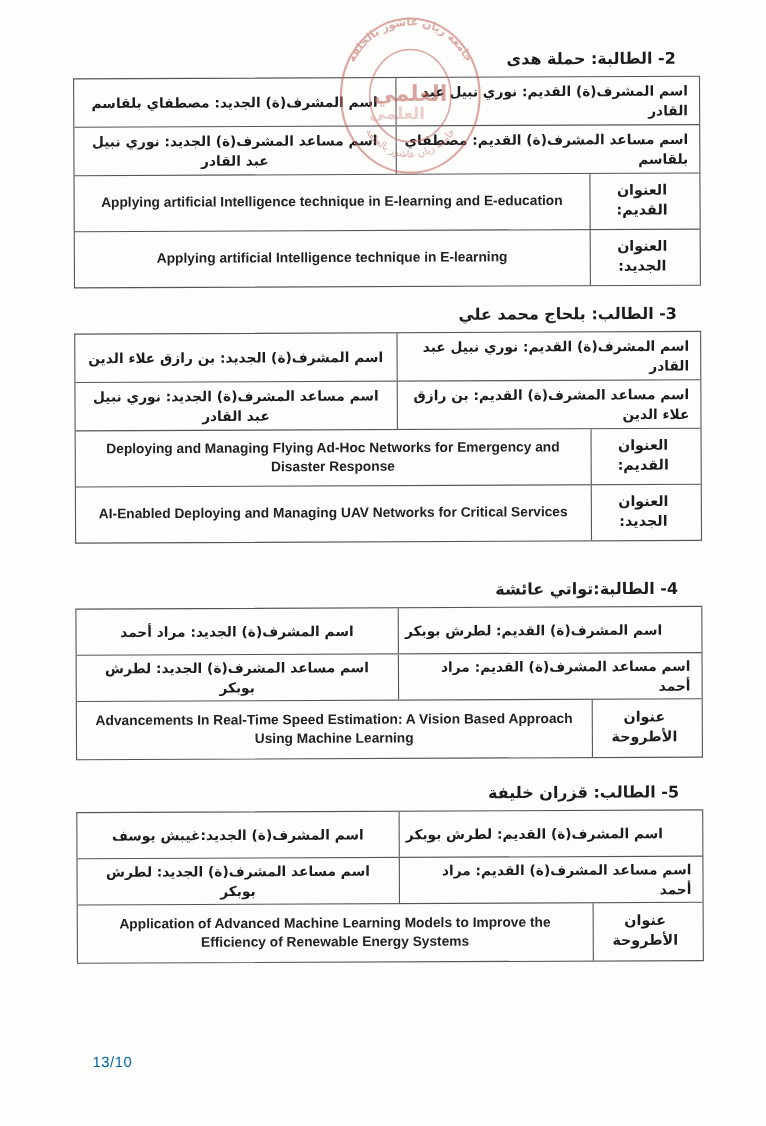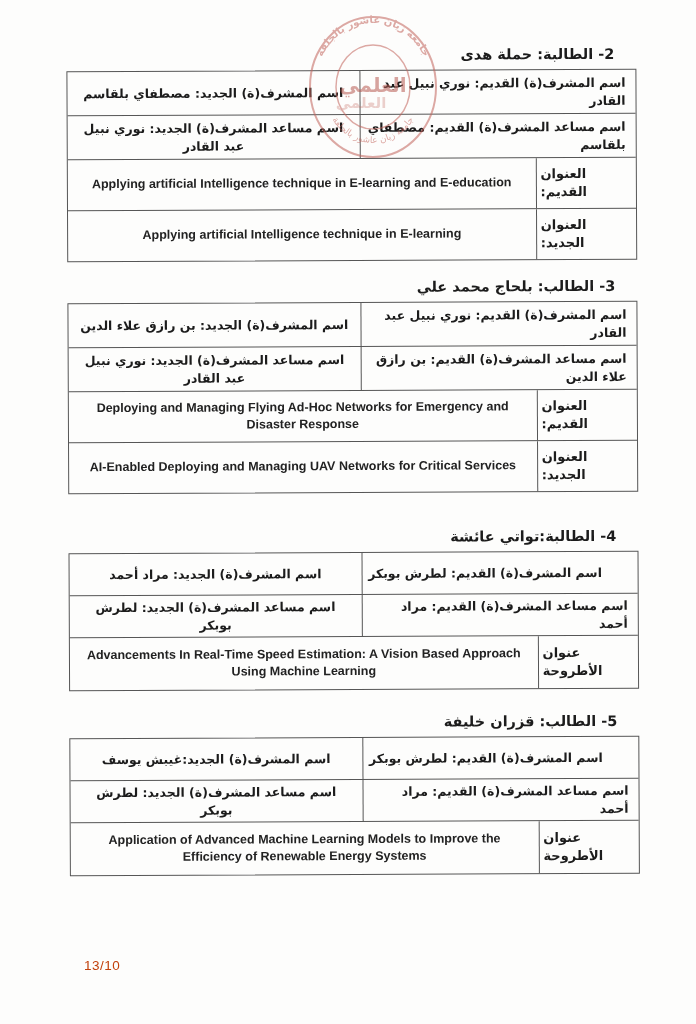--- a/index.html
+++ b/index.html
@@ -44,37 +44,37 @@
   .c-right{
     width:48.5%;justify-content:flex-end;
     padding:0 10px 0 6px;text-align:right;
   }
   .c-main{
     width:82.5%;border-right:1px solid #565656;
     justify-content:center;text-align:center;padding:0 16px;
   }
   .c-label{
     width:17.5%;justify-content:flex-end;
-    padding:0 9px 0 4px;text-align:left;
+    padding:0 9px 0 4px;text-align:center;
   }
   .ar{
     direction:rtl;
     font-size:12.5px;font-weight:700;
     font-family:"DejaVu Sans",sans-serif;
     line-height:1.4;
   }
   .lbl{font-size:13px;}
   .en{
     font-size:12.5px;font-weight:700;
     font-family:"Liberation Sans","DejaVu Sans",sans-serif;
     line-height:1.4;color:#222;
   }
   .pageno{
     position:absolute;left:84px;top:958px;
-    font-size:13.5px;font-weight:400;color:#c2410c;
+    font-size:13.5px;font-weight:400;color:#0369a1;
     font-family:"Liberation Sans","DejaVu Sans",sans-serif;
     letter-spacing:0.5px;
   }
   .stamp{
     position:absolute;left:300px;top:8px;
     width:146px;height:154px;
     opacity:0.55;z-index:5;pointer-events:none;
   }
 </style>
 </head>

